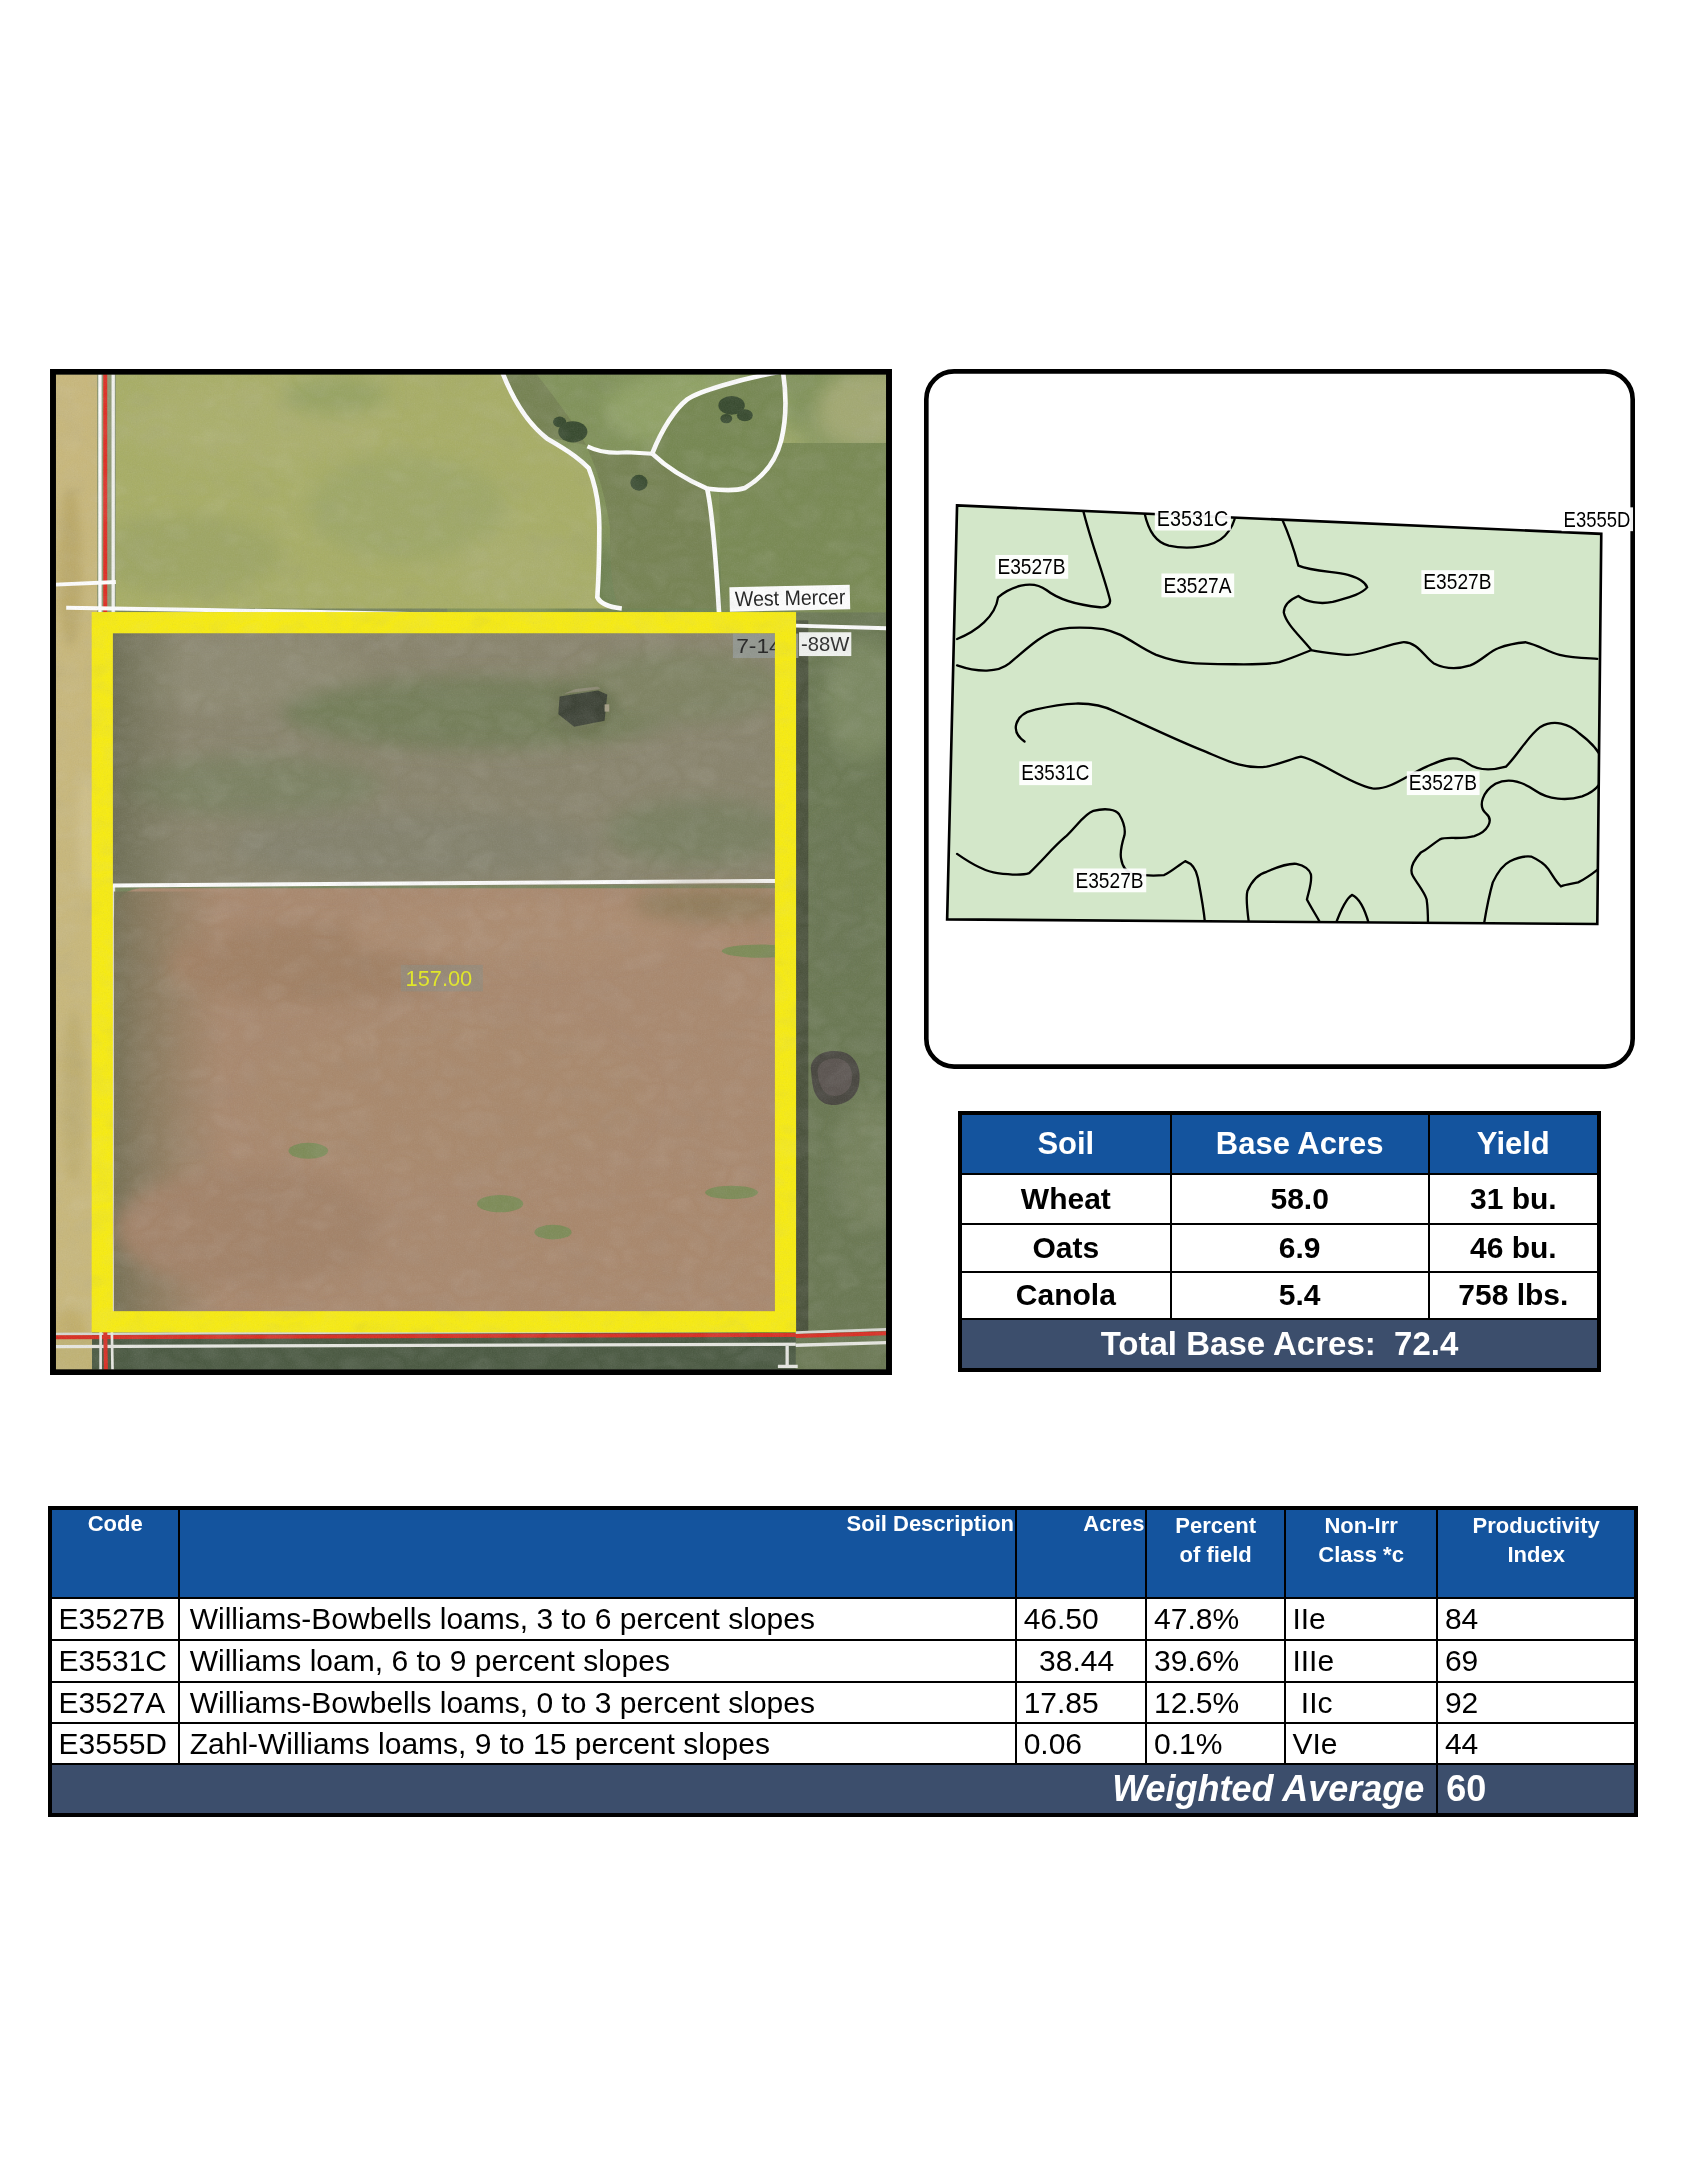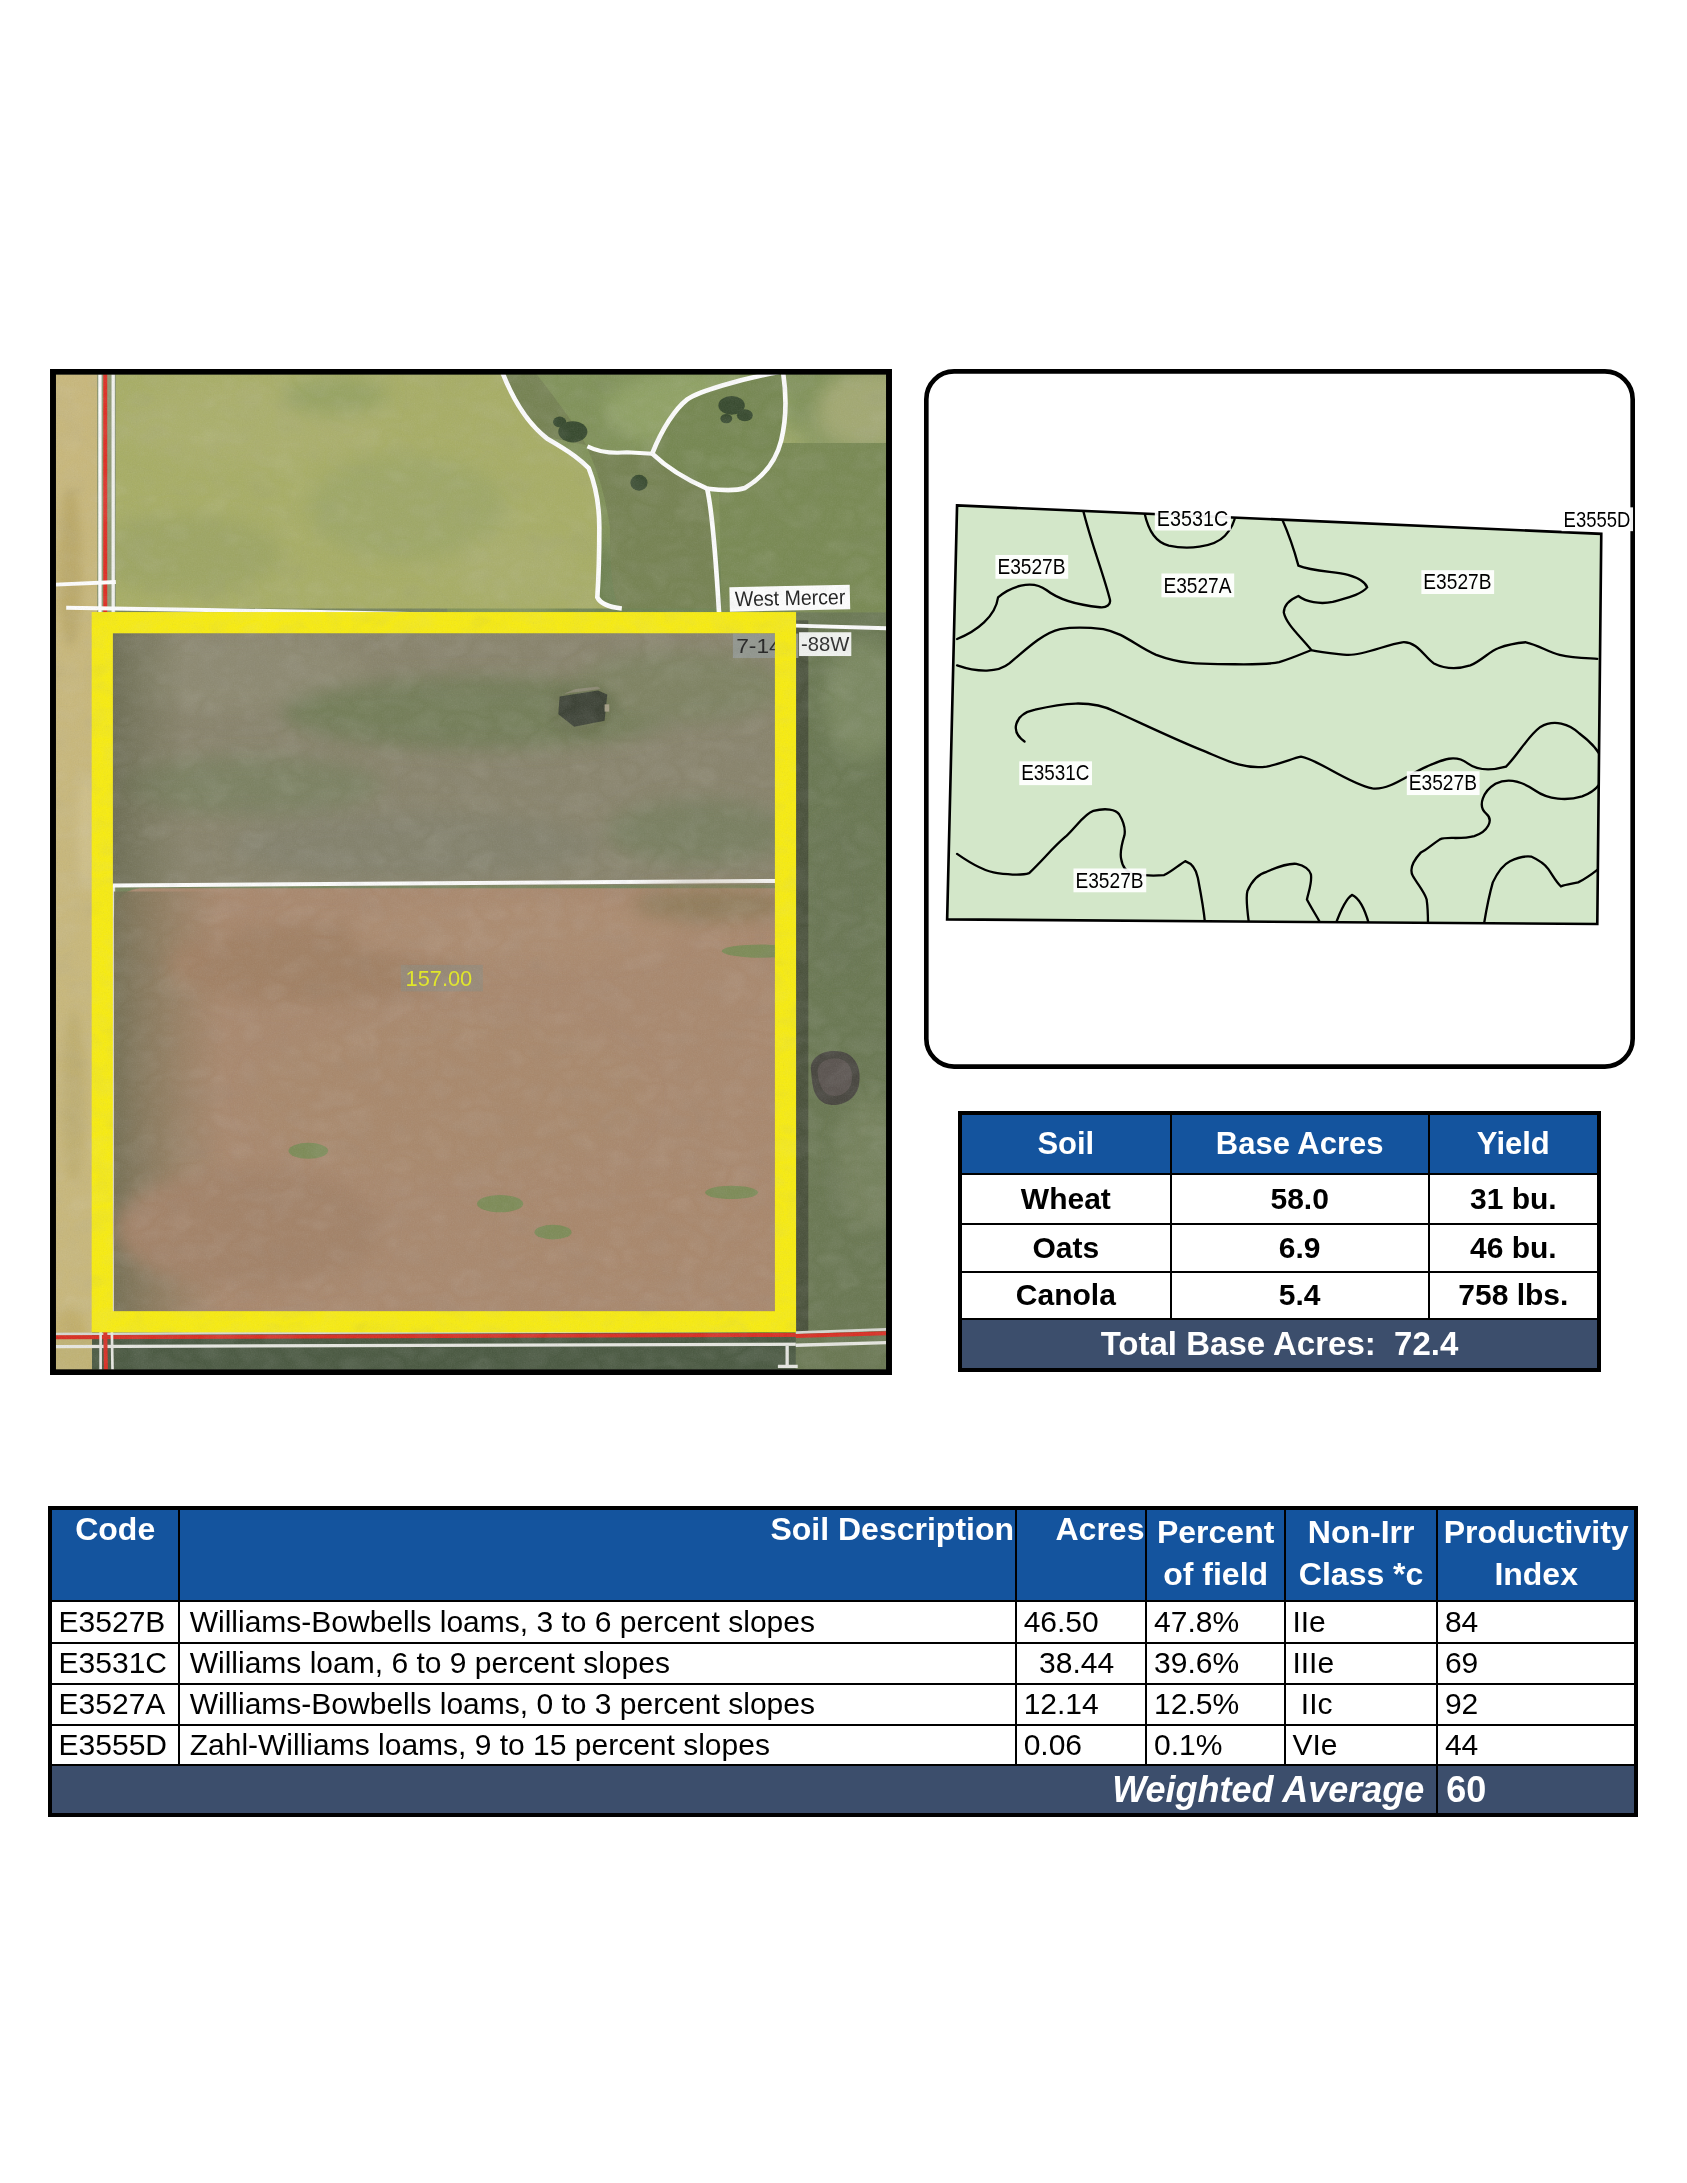--- a/index.html
+++ b/index.html
@@ -324,21 +324,21 @@
   <colgroup>
       <col style="width:129px">
       <col style="width:834px">
       <col style="width:130px">
       <col style="width:138px">
       <col style="width:152px">
       <col style="width:198px">
     </colgroup>
 
   <tbody>
-      <tr style="height:85px;background:#14549e;color:#fff;font-weight:bold;font-size:32px;vertical-align:top;">
+      <tr style="height:85px;background:#14549e;color:#fff;font-weight:bold;font-size:22px;vertical-align:top;">
     <td style="border:2.6px solid #000;text-align:center;">Code</td>
     <td style="border:2.6px solid #000;text-align:right;">Soil Description</td>
     <td style="border:2.6px solid #000;text-align:right;">Acres</td>
     <td style="border:2.6px solid #000;text-align:center;line-height:1.32;">Percent<br>of field</td>
     <td style="border:2.6px solid #000;text-align:center;line-height:1.32;">Non-Irr<br>Class *c</td>
     <td style="border:2.6px solid #000;text-align:center;line-height:1.32;">Productivity<br>Index</td>
   </tr>
 
   <tr style="height:40px;font-size:30px;">
     <td style="border:2.6px solid #000;padding-left:6.6px;">E3527B</td>
@@ -354,21 +354,21 @@
     <td style="border:2.6px solid #000;padding-left:9.3px;">Williams loam, 6 to 9 percent slopes</td>
     <td style="border:2.6px solid #000;padding-left:22px;">38.44</td>
     <td style="border:2.6px solid #000;padding-left:6.6px;">39.6%</td>
     <td style="border:2.6px solid #000;padding-left:6.6px;">IIIe</td>
     <td style="border:2.6px solid #000;padding-left:6.6px;">69</td>
   </tr>
 
   <tr style="height:39px;font-size:30px;">
     <td style="border:2.6px solid #000;padding-left:6.6px;">E3527A</td>
     <td style="border:2.6px solid #000;padding-left:9.3px;">Williams-Bowbells loams, 0 to 3 percent slopes</td>
-    <td style="border:2.6px solid #000;padding-left:6.6px;">12.14</td>
+    <td style="border:2.6px solid #000;padding-left:6.6px;">17.85</td>
     <td style="border:2.6px solid #000;padding-left:6.6px;">12.5%</td>
     <td style="border:2.6px solid #000;padding-left:15px;">IIc</td>
     <td style="border:2.6px solid #000;padding-left:6.6px;">92</td>
   </tr>
 
   <tr style="height:39px;font-size:30px;">
     <td style="border:2.6px solid #000;padding-left:6.6px;">E3555D</td>
     <td style="border:2.6px solid #000;padding-left:9.3px;">Zahl-Williams loams, 9 to 15 percent slopes</td>
     <td style="border:2.6px solid #000;padding-left:6.6px;">0.06</td>
     <td style="border:2.6px solid #000;padding-left:6.6px;">0.1%</td>

